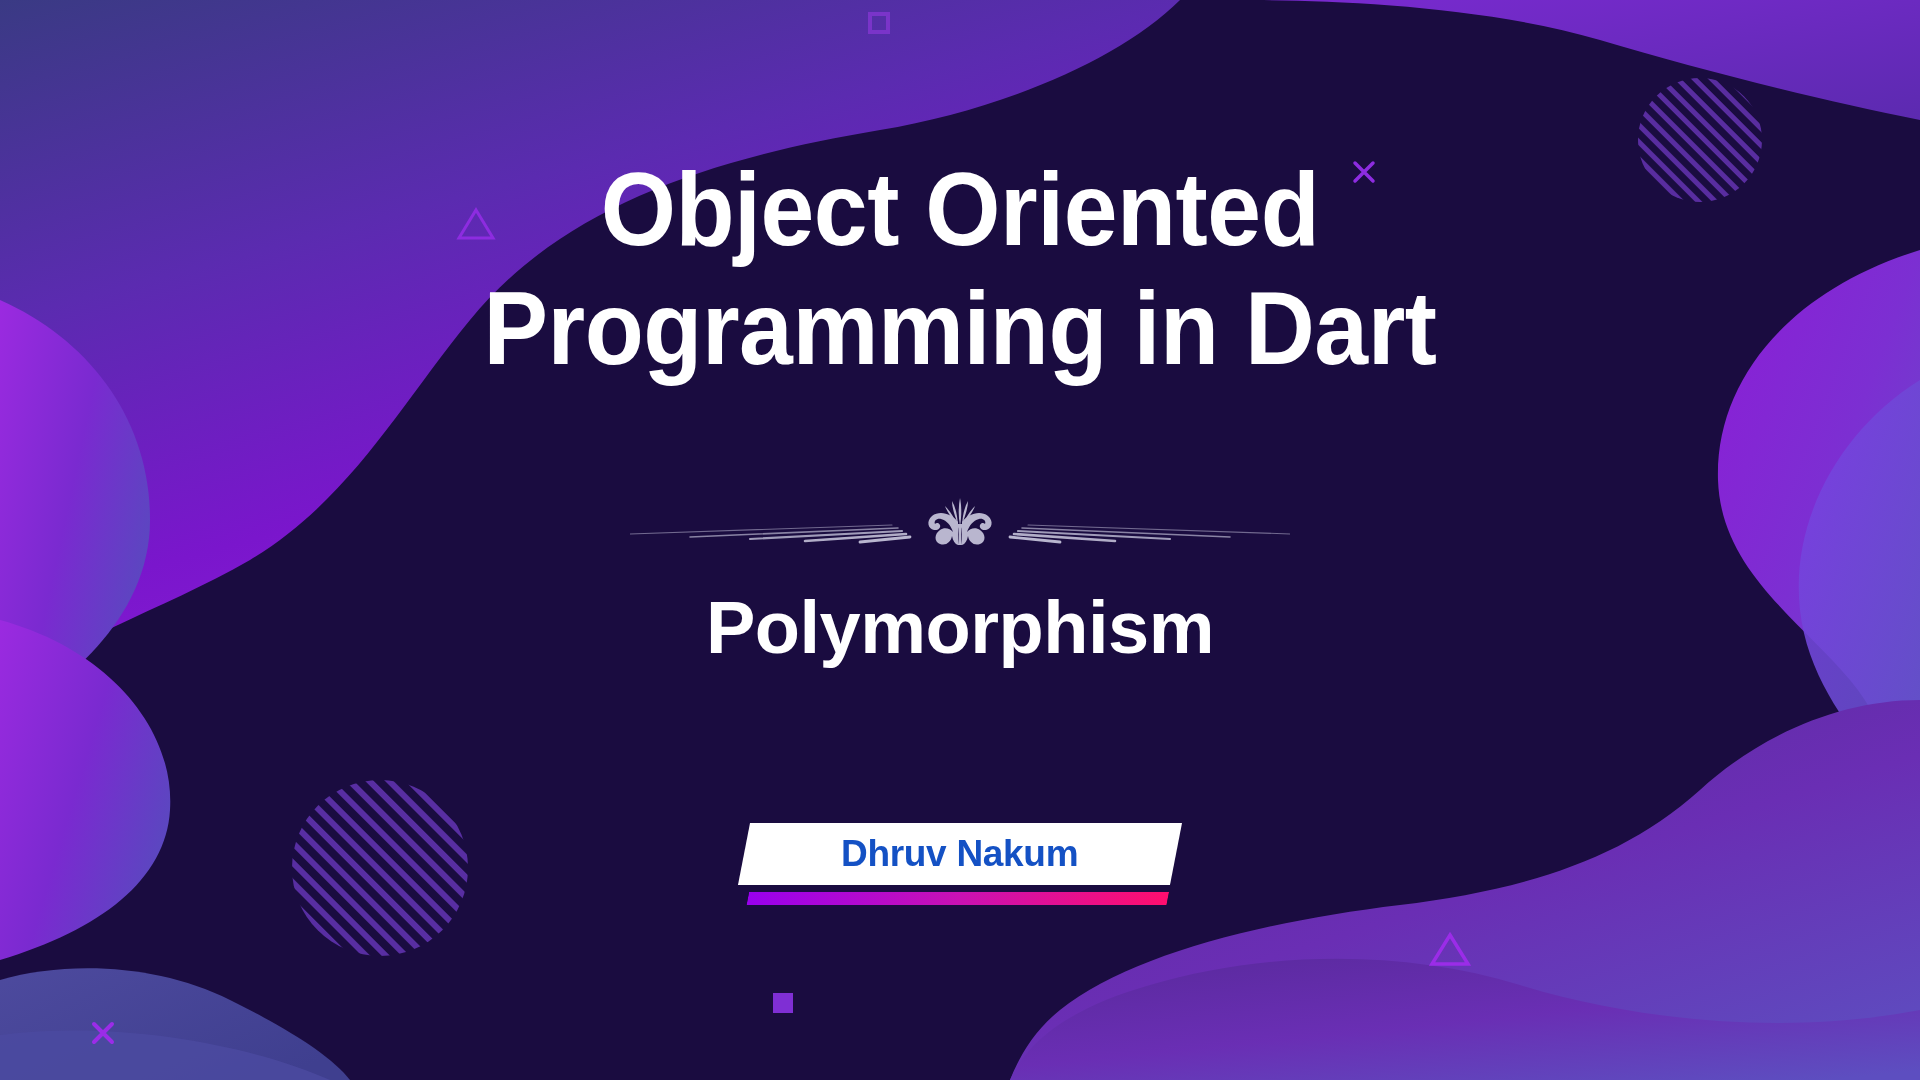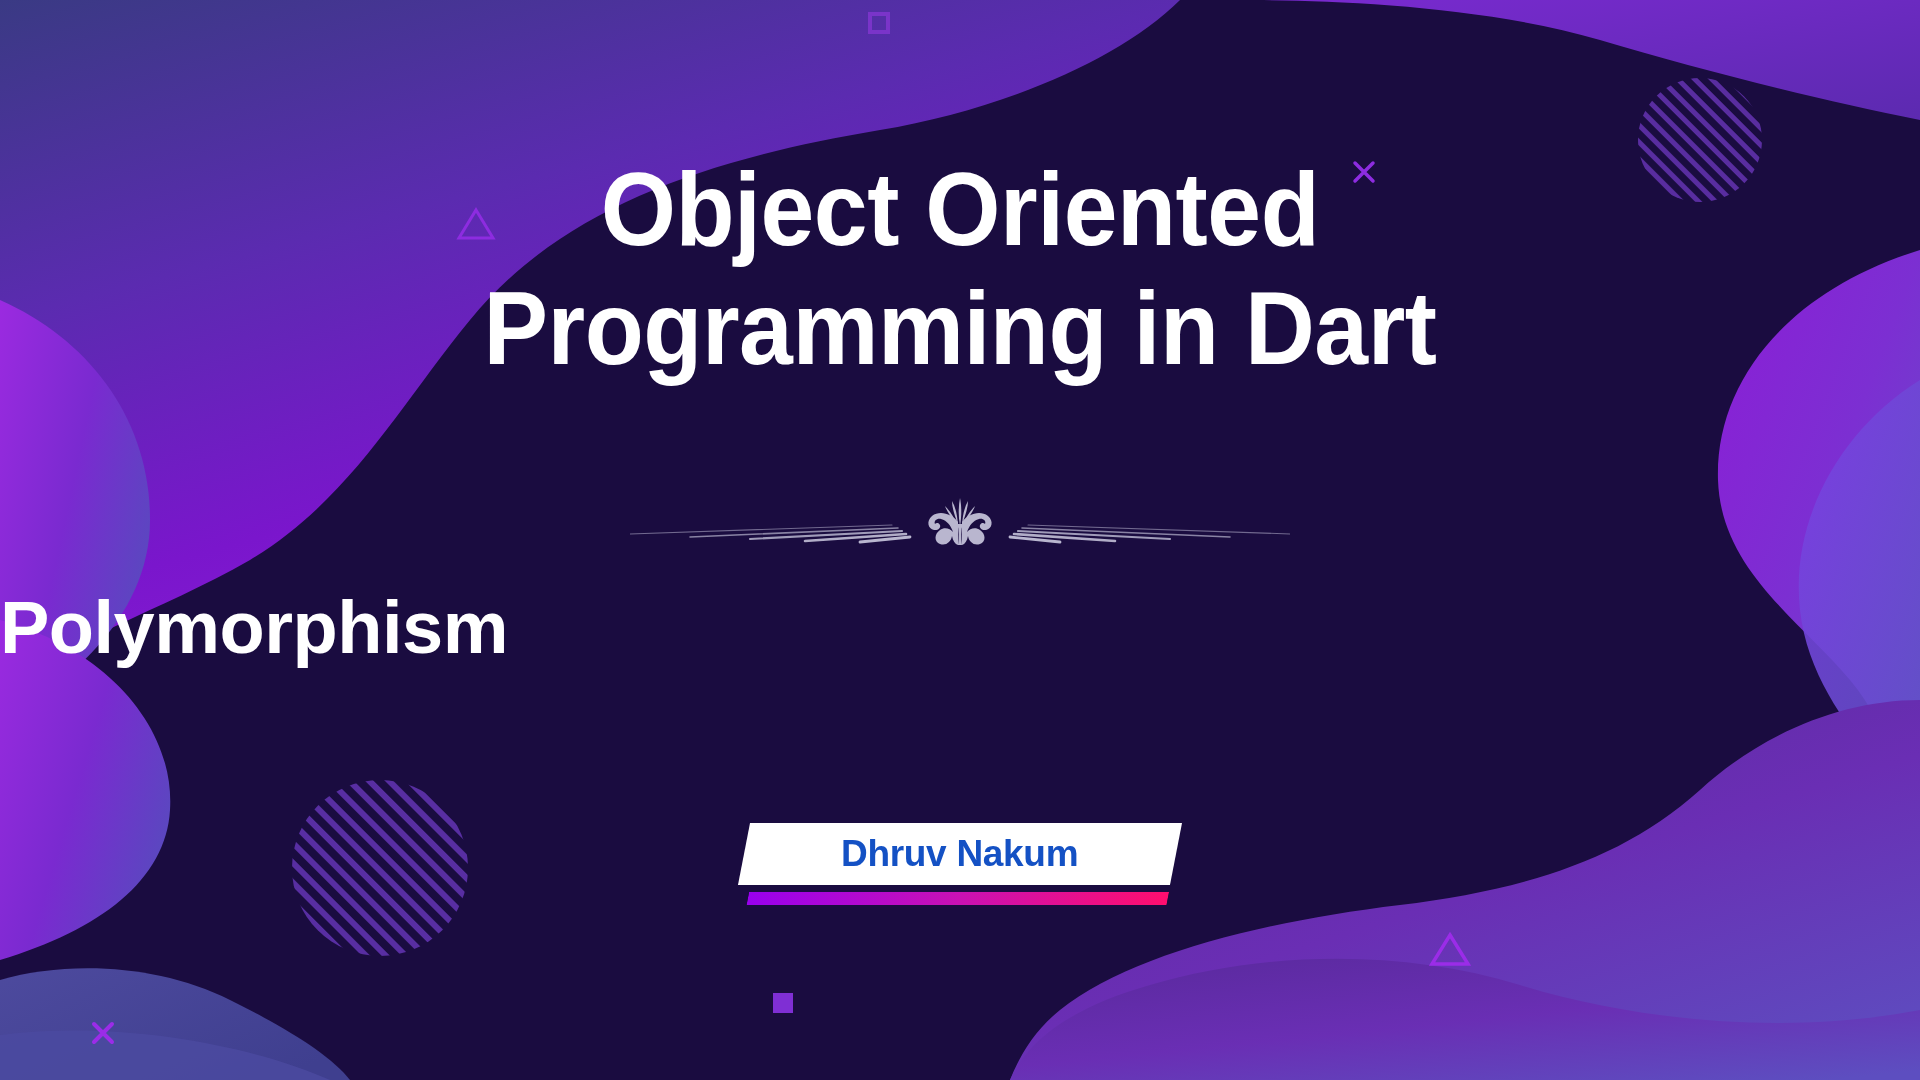--- a/index.html
+++ b/index.html
@@ -57,20 +57,21 @@
     height: 72px;
     z-index: 20;
   }
 
   
   #subtitle {
     position: absolute;
     left: 0;
     top: 585px;
     width: 1920px;
+    text-align: center;
     color: #ffffff;
     font-size: 74px;
     font-weight: 700;
     letter-spacing: -0.5px;
     z-index: 20;
     white-space: nowrap;
   }
 
   
   #author-badge {

